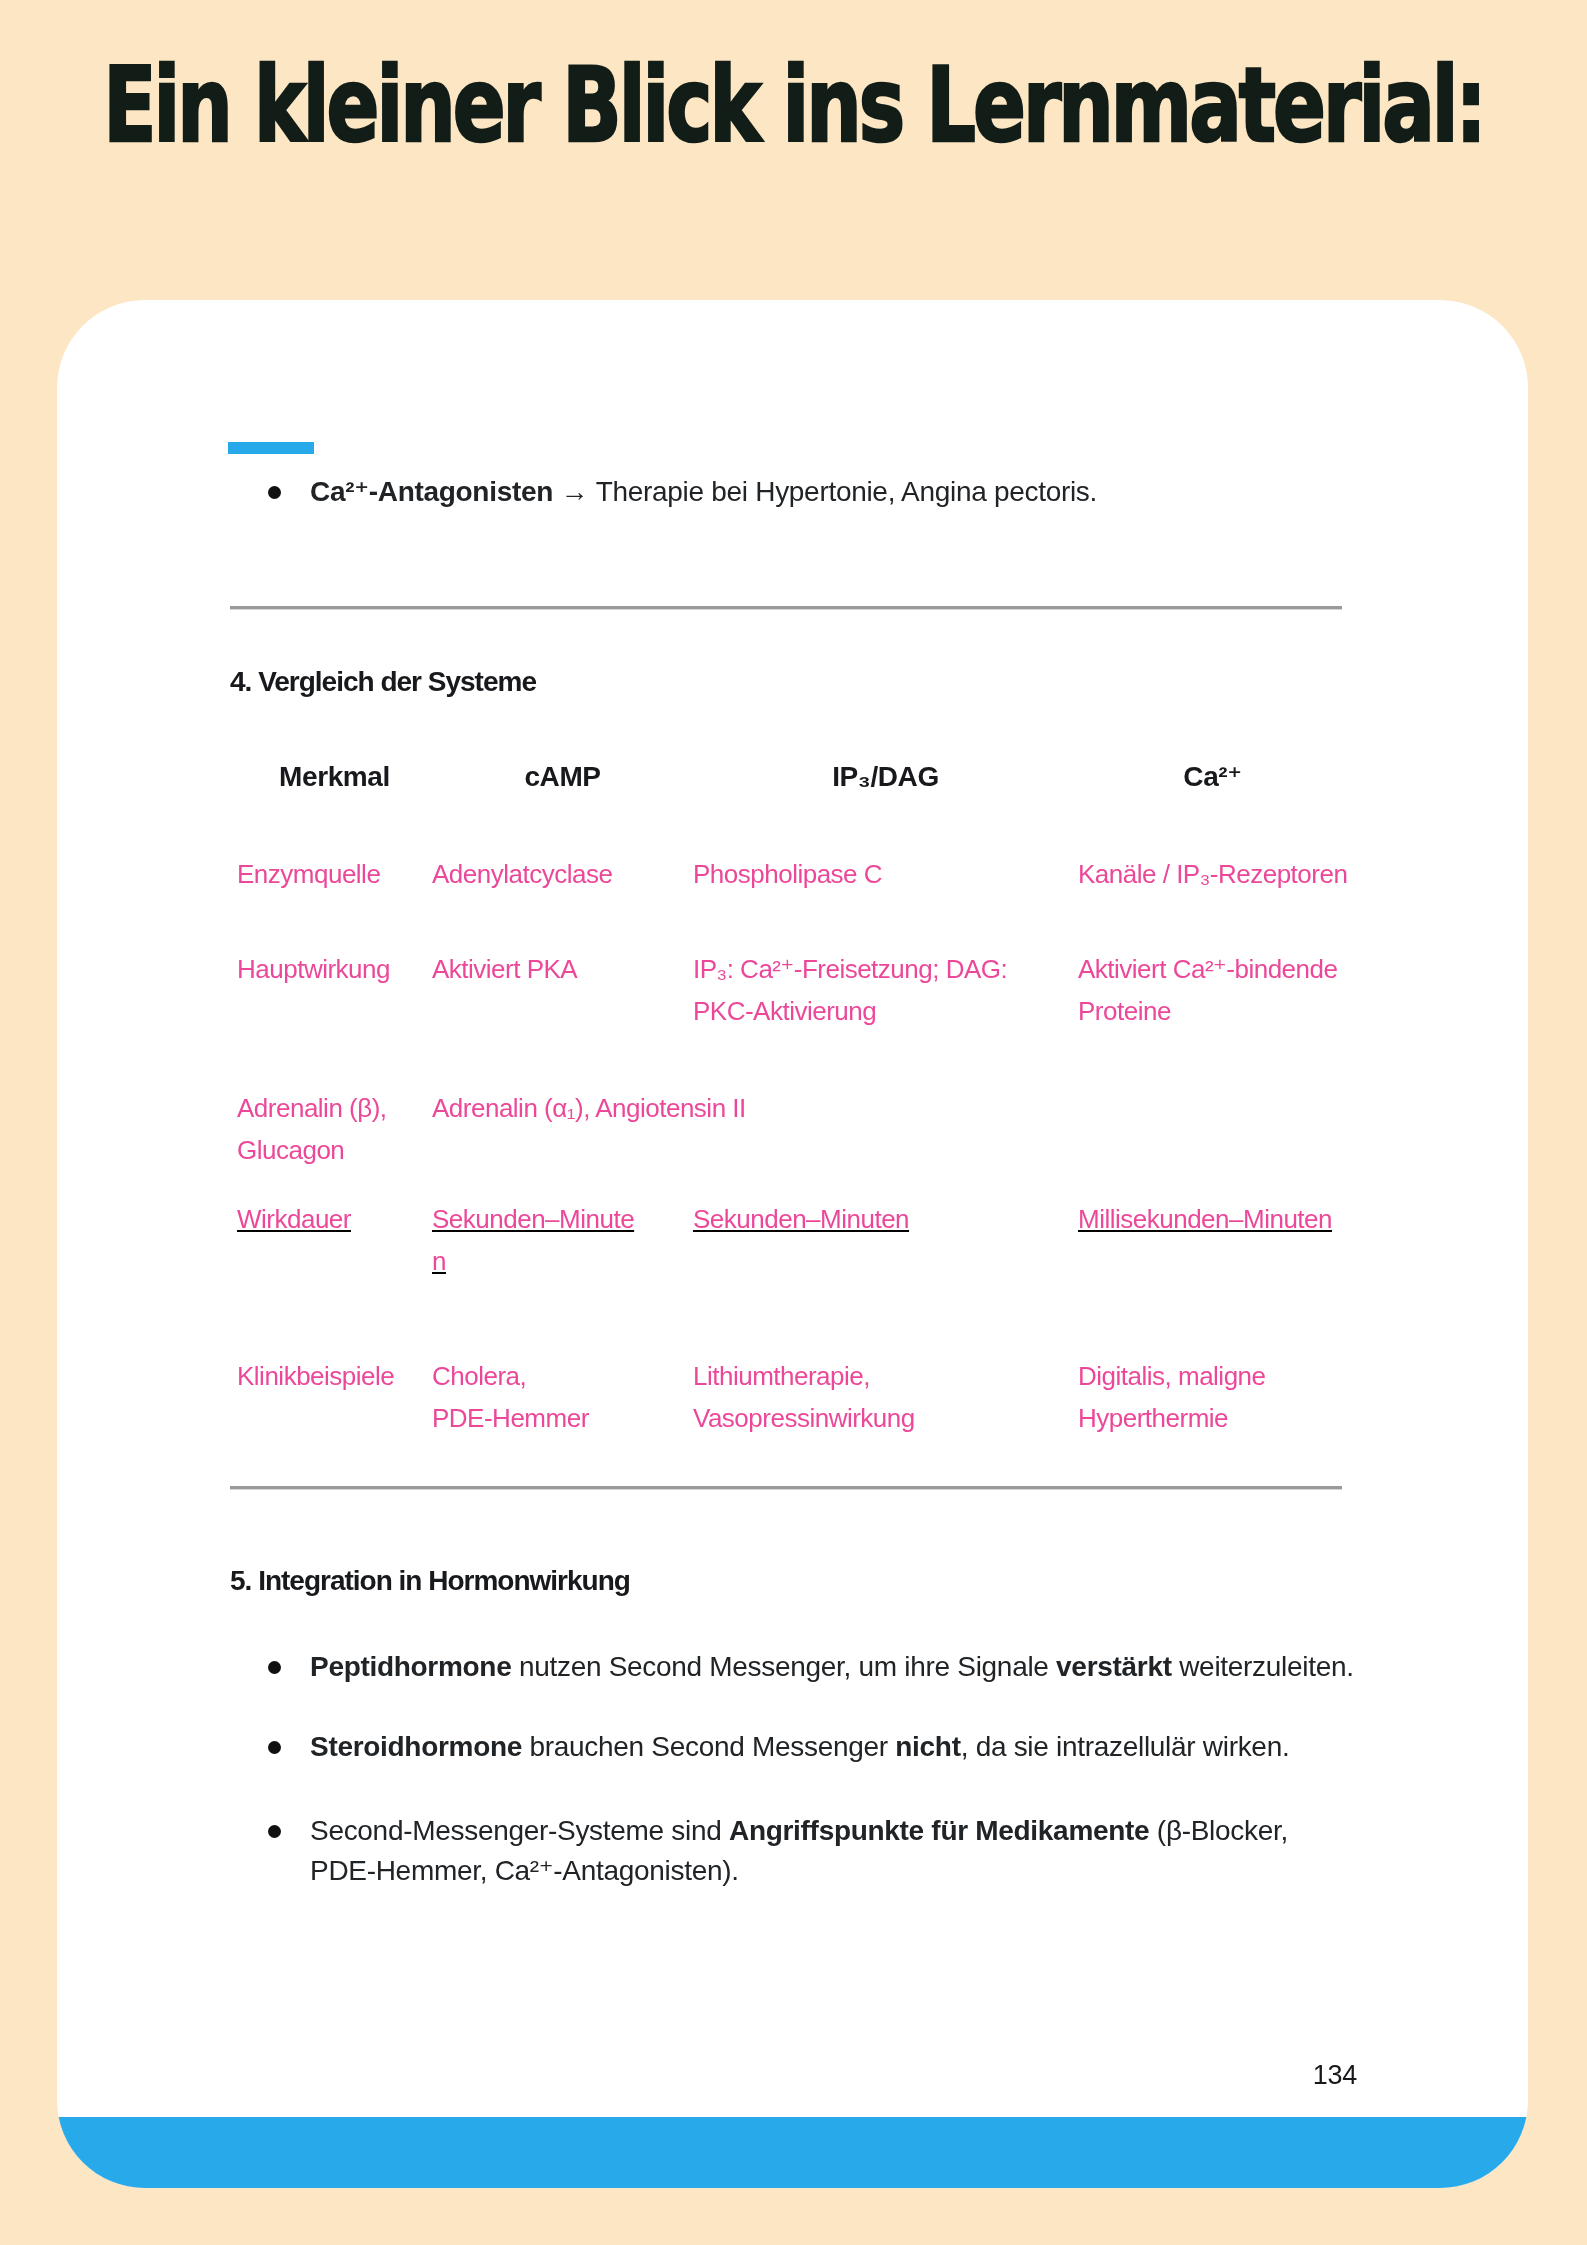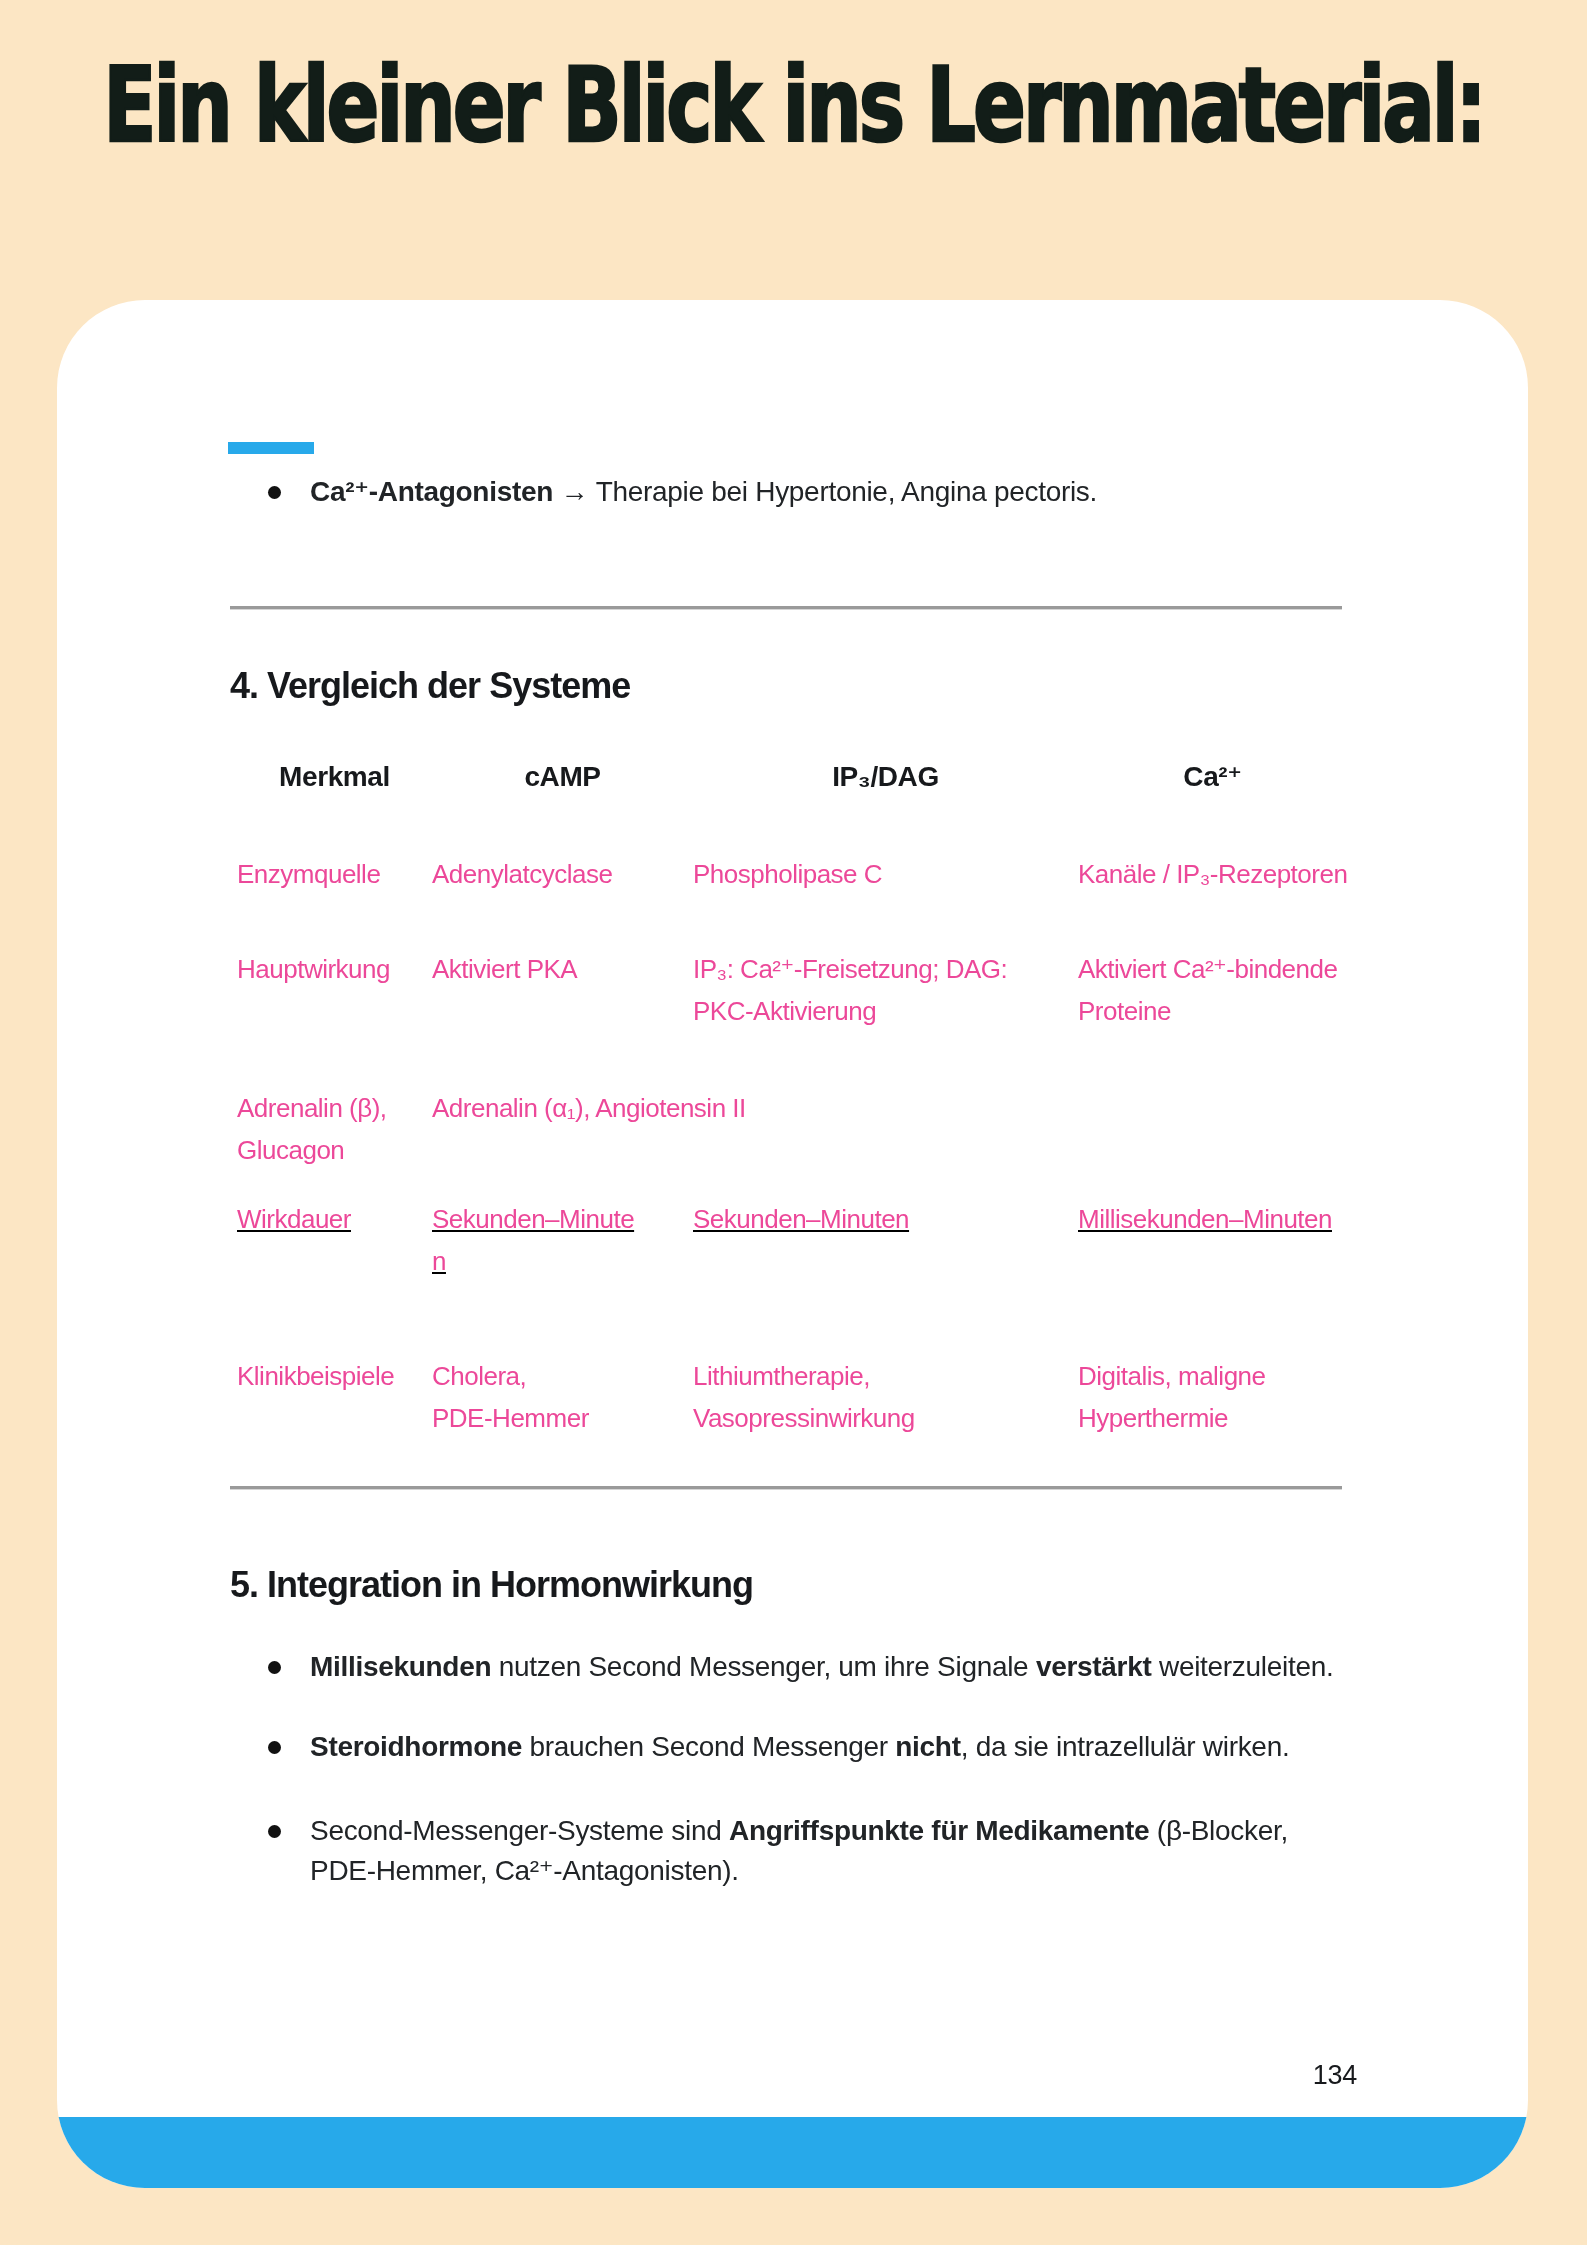--- a/index.html
+++ b/index.html
@@ -45,21 +45,21 @@
   .b-s5-2{top:1427px;}
   .b-s5-3{top:1511px;}
   .divider{
     position:absolute;left:173px;width:1112px;height:3px;
     background:#9a9a9a;border-bottom:1px solid #d6d6d6;
   }
   .d1{top:306px;}
   .d2{top:1186px;}
   .sec{
     position:absolute;left:173px;margin:0;
-    font-size:36px;font-weight:bold;letter-spacing:-1px;line-height:1;
+    font-size:28px;font-weight:bold;letter-spacing:-1px;line-height:1;
     color:#17191C;
   }
   .s4{top:368px;}
   .s5{top:1258px;margin-top:9px;}
   .table{position:absolute;left:180px;top:460px;width:1110px;height:735px;}
   .trow{
     position:absolute;left:0;width:1110px;display:grid;
     grid-template-columns:195px 261px 385px 269px;
   }
   .thead{top:0;}
@@ -139,21 +139,21 @@
 Hyperthermie</div>
     </div>
   </div>
 
   <div class="divider d2"></div>
 
   <h2 class="sec s5">5. Integration in Hormonwirkung</h2>
 
   <div class="bullet b-s5-1">
     <span class="dot"></span>
-    <div class="btext"><b>Millisekunden</b><span> nutzen Second Messenger, um ihre Signale </span><b>verstärkt</b><span> weiterzuleiten.</span></div>
+    <div class="btext"><b>Peptidhormone</b><span> nutzen Second Messenger, um ihre Signale </span><b>verstärkt</b><span> weiterzuleiten.</span></div>
   </div>
   <div class="bullet b-s5-2">
     <span class="dot"></span>
     <div class="btext"><b>Steroidhormone</b><span> brauchen Second Messenger </span><b>nicht</b><span>, da sie intrazellulär wirken.</span></div>
   </div>
   <div class="bullet b-s5-3">
     <span class="dot"></span>
     <div class="btext"><span>Second-Messenger-Systeme sind </span><b>Angriffspunkte für Medikamente</b><span> (β-Blocker,
 PDE-Hemmer, Ca²⁺-Antagonisten).</span></div>
   </div>

